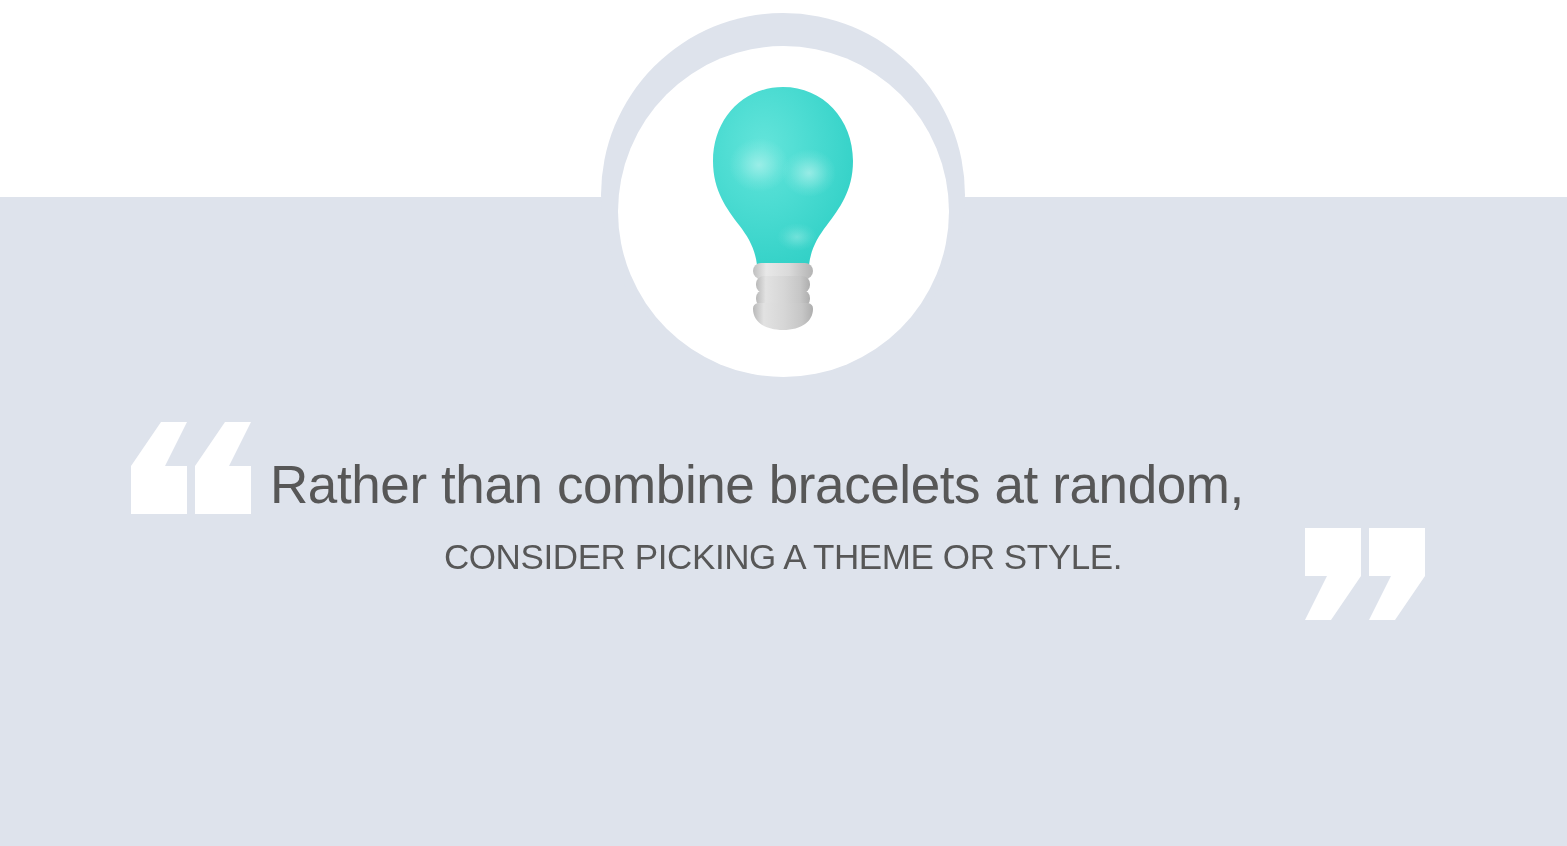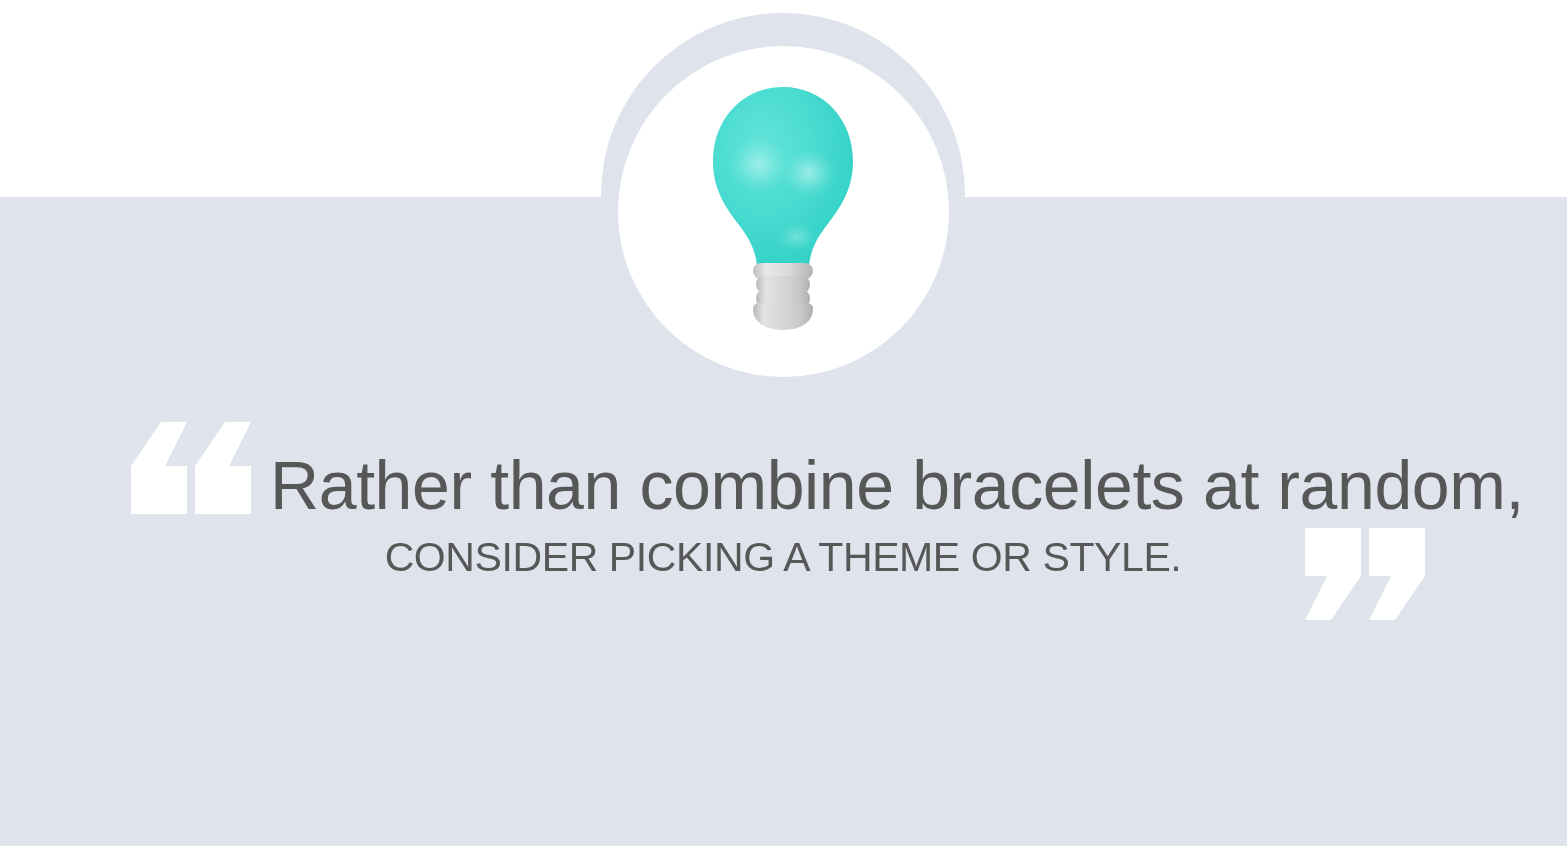--- a/index.html
+++ b/index.html
@@ -71,26 +71,26 @@
     left: 270px;
     top: 449px;
     width: 1060px;
   }
   .qline {
     color: #575757;
     white-space: nowrap;
     letter-spacing: -0.4px;
   }
   .qline-1 {
-    font-size: 68px;
+    font-size: 53px;
     line-height: 72px;
     font-weight: 400;
   }
   .qline-2 {
-    font-size: 41px;
+    font-size: 35px;
     line-height: 72px;
     font-weight: 400;
     text-align: center;
     padding-right: 34px;
   }
 </style>
 </head>
 <body>
 
 <div class="stage">

